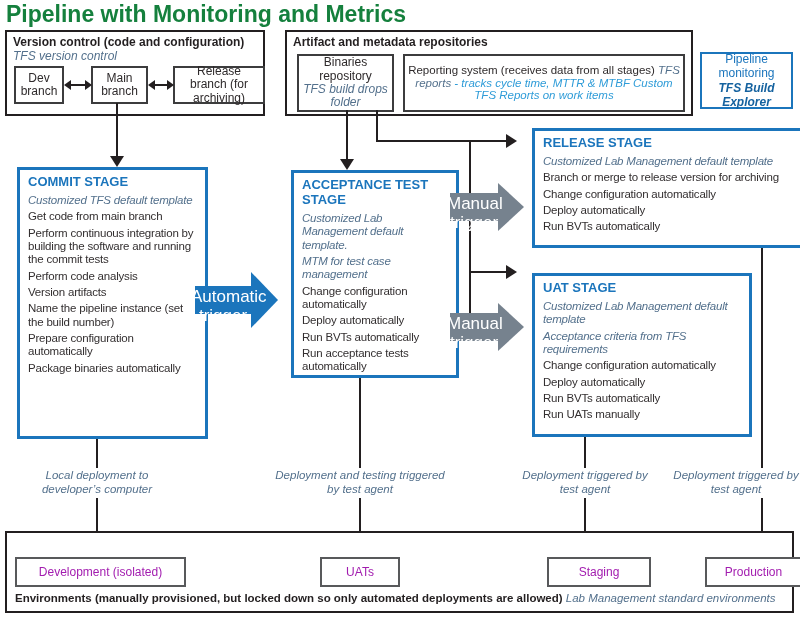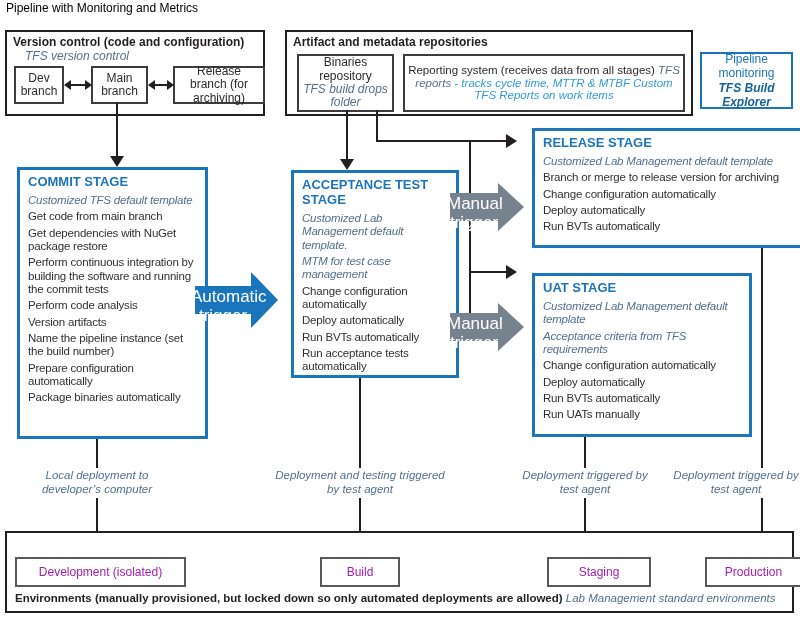--- a/index.html
+++ b/index.html
@@ -2,21 +2,21 @@
 <html><head>
 <meta charset="utf-8">
 <style>
   * { margin:0; padding:0; box-sizing:border-box; }
   html,body { background:#ffffff; }
   #canvas {
     position:relative; width:800px; height:618px; background:#fff;
     font-family:"Liberation Sans", sans-serif; color:#2e2a2b; overflow:hidden;
   }
   .abs { position:absolute; }
-  .title { font-size:12px; font-weight:normal; color:#000000; }
+  .title { font-size:23px; font-weight:bold; color:#15803d; }
   .outer-box { border:2px solid #231f20; background:#fff; }
   .group-label { font-weight:bold; font-size:12px; color:#231f20; }
   .steel { color:#53708c; font-style:italic; }
   .small-node { border:2px solid #3c3c3d; background:#fff; display:flex; align-items:center;
     justify-content:center; text-align:center; font-size:12px; line-height:1.12; padding:1px 2px; }
   .stage { border:3px solid #1b75bc; background:#fff; padding:5px 7px 4px 8px; z-index:1;margin-left:14px; }
   .stage-title { color:#1b75bc; font-weight:bold; font-size:13px; line-height:1.15; margin-bottom:4px; }
   .stage-templ { font-size:11.5px; line-height:1.16; margin-bottom:3px; letter-spacing:-0.2px; }
   .stage-item { font-size:11.5px; line-height:1.16; margin-bottom:3px; color:#332f30; letter-spacing:-0.2px; }
   .line { position:absolute; background:#231f20; z-index:0; }
@@ -43,21 +43,21 @@
 </style>
 </head>
 <body>
 
 <div id="canvas">
 
   <div class="abs title" style="left:6px; top:1px;">Pipeline with Monitoring and Metrics</div>
 
   <div class="abs outer-box" style="left:5px; top:30px; width:260px; height:86px;">
     <div class="abs group-label" style="left:6px; top:3px;">Version control (code and configuration)</div>
-    <div class="abs steel" style="left:6px; top:17px; font-size:12px;margin-left:12px;">TFS version control</div>
+    <div class="abs steel" style="left:6px; top:17px; font-size:12px;">TFS version control</div>
     <div class="abs small-node" style="left:7px; top:34px; width:50px; height:38px;">Dev branch</div>
     <div class="abs small-node" style="left:84px; top:34px; width:57px; height:38px;">Main branch</div>
     <div class="abs small-node" style="left:166px; top:34px; width:92px; height:38px;">Release branch (for archiving)</div>
     <div class="dbl" style="left:63px; top:52px; width:16px;"></div>
     <div class="dbl" style="left:147px; top:52px; width:14px;"></div>
   </div>
 
   <div class="abs outer-box" style="left:285px; top:30px; width:408px; height:86px;">
     <div class="abs group-label" style="left:6px; top:3px;">Artifact and metadata repositories</div>
     <div class="abs small-node" style="left:10px; top:22px; width:97px; height:58px; flex-direction:column;">
@@ -99,21 +99,20 @@
   <div class="line" style="left:584px; top:437px; width:2px; height:110px;"></div>
   <div class="tri-down" style="left:578px; top:546px;"></div>
 
   <div class="line" style="left:761px; top:248px; width:2px; height:299px;"></div>
   <div class="tri-down" style="left:755px; top:546px;"></div>
 
   <div class="abs stage" style="left:3px; top:167px; width:191px; height:272px;">
     <div class="stage-title">COMMIT STAGE</div>
     <div class="stage-templ steel">Customized TFS default template</div>
     <div class="stage-item">Get code from main branch</div>
-    <div class="stage-item">Get dependencies with NuGet package restore</div>
     <div class="stage-item">Perform continuous integration by building the software and running the commit tests</div>
     <div class="stage-item">Perform code analysis</div>
     <div class="stage-item">Version artifacts</div>
     <div class="stage-item">Name the pipeline instance (set the build number)</div>
     <div class="stage-item">Prepare configuration automatically</div>
     <div class="stage-item">Package binaries automatically</div>
   </div>
 
   <div class="blk-body" style="left:195px; top:286px; width:56px; height:28px; background:#1b75bc;"></div>
   <div class="blk-head" style="left:251px; top:272px; border-top:28px solid transparent; border-bottom:28px solid transparent; border-left:27px solid #1b75bc;"></div>
@@ -156,21 +155,21 @@
     <div class="stage-item">Run UATs manually</div>
   </div>
 
   <div class="caption steel" style="left:17px; top:468px; width:160px;">Local deployment to developer’s computer</div>
   <div class="caption steel" style="left:272px; top:468px; width:176px;">Deployment and testing triggered by test agent</div>
   <div class="caption steel" style="left:515px; top:468px; width:140px;">Deployment triggered by test agent</div>
   <div class="caption steel" style="left:666px; top:468px; width:140px;">Deployment triggered by test agent</div>
 
   <div class="abs outer-box" style="left:5px; top:531px; width:789px; height:82px;">
     <div class="env-node" style="left:8px; top:24px; width:171px; height:30px;">Development (isolated)</div>
-    <div class="env-node" style="left:313px; top:24px; width:80px; height:30px;">Build</div>
+    <div class="env-node" style="left:313px; top:24px; width:80px; height:30px;">UATs</div>
     <div class="env-node" style="left:540px; top:24px; width:104px; height:30px;">Staging</div>
     <div class="env-node" style="left:698px; top:24px; width:97px; height:30px;">Production</div>
     <div class="abs" style="left:8px; top:59px; width:772px; font-size:11.5px;">
       <span style="font-weight:bold; color:#231f20;">Environments (manually provisioned, but locked down so only automated deployments are allowed)</span>
       <span class="steel">Lab Management standard environments</span>
     </div>
   </div>
 
 </div>
 

